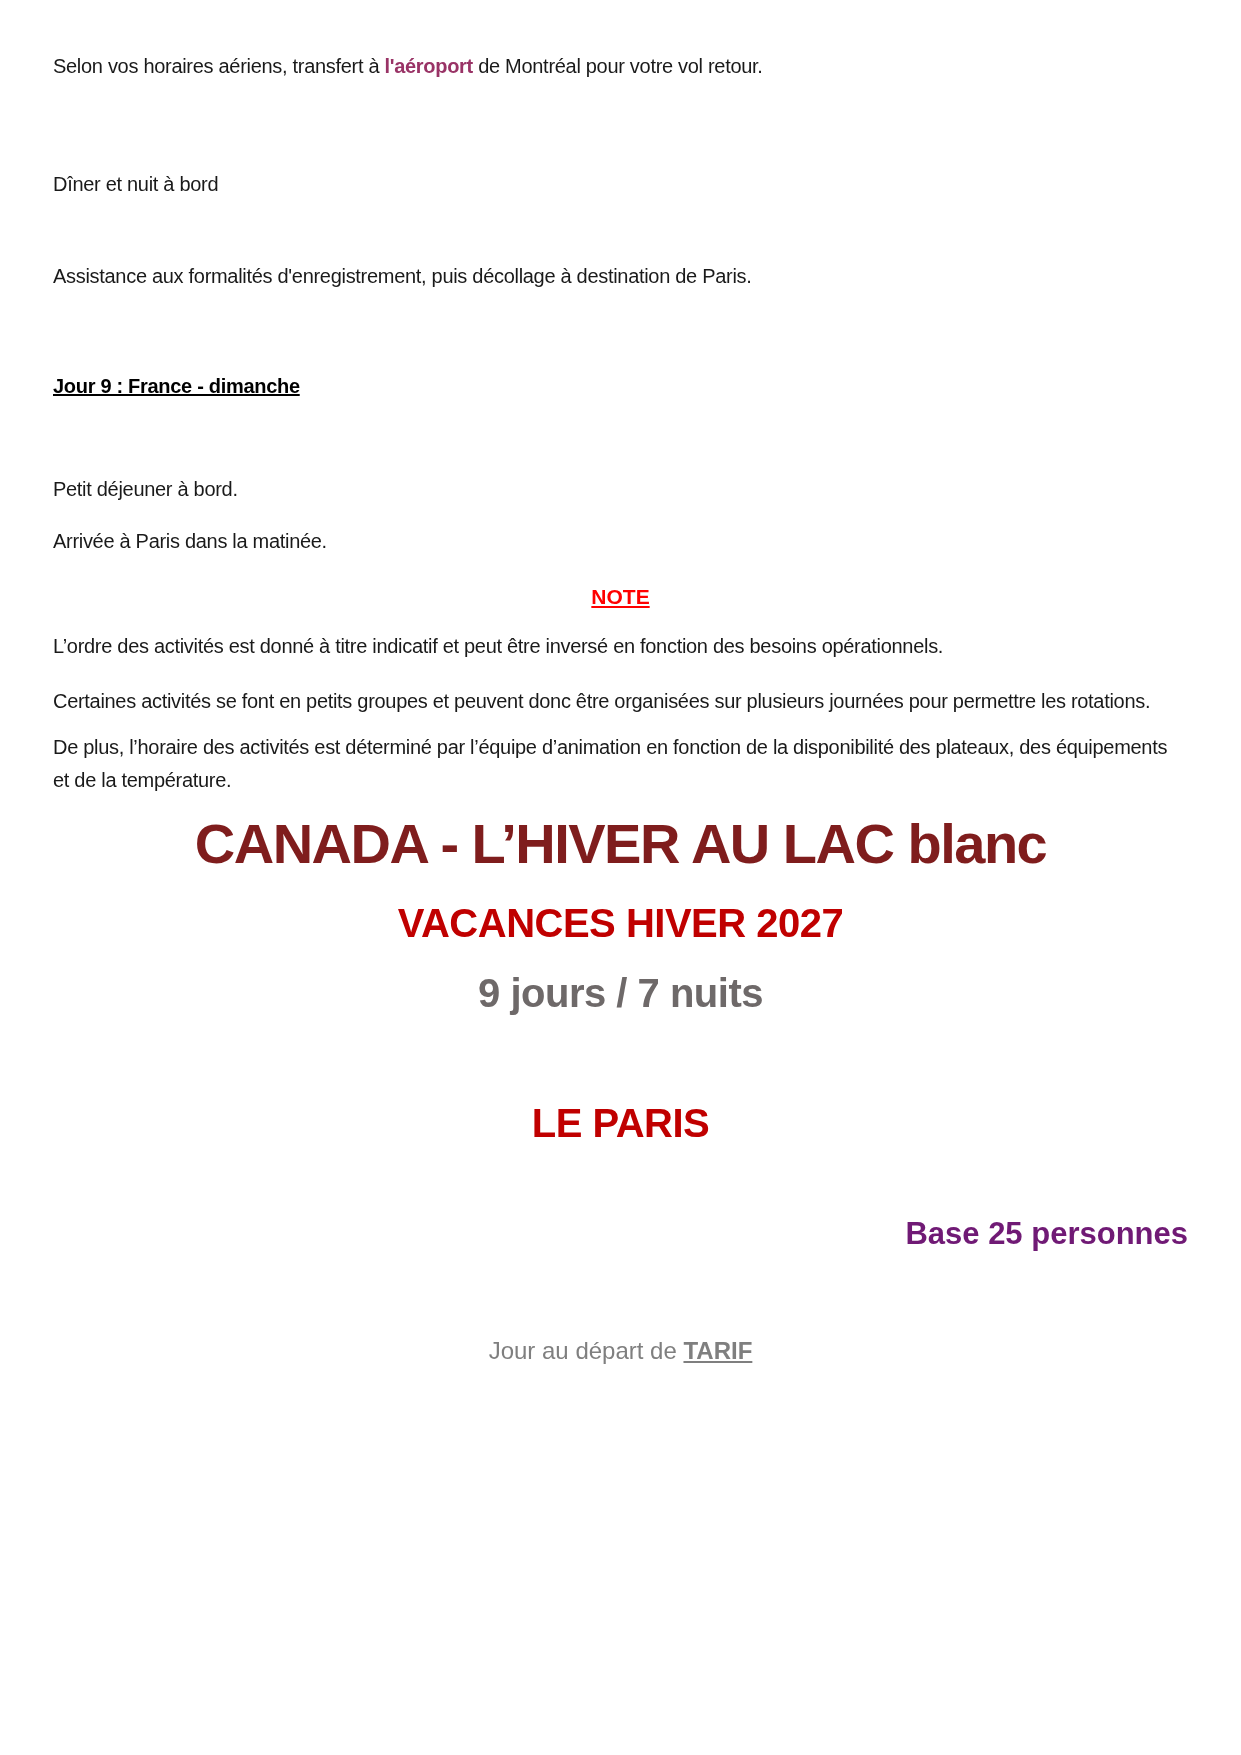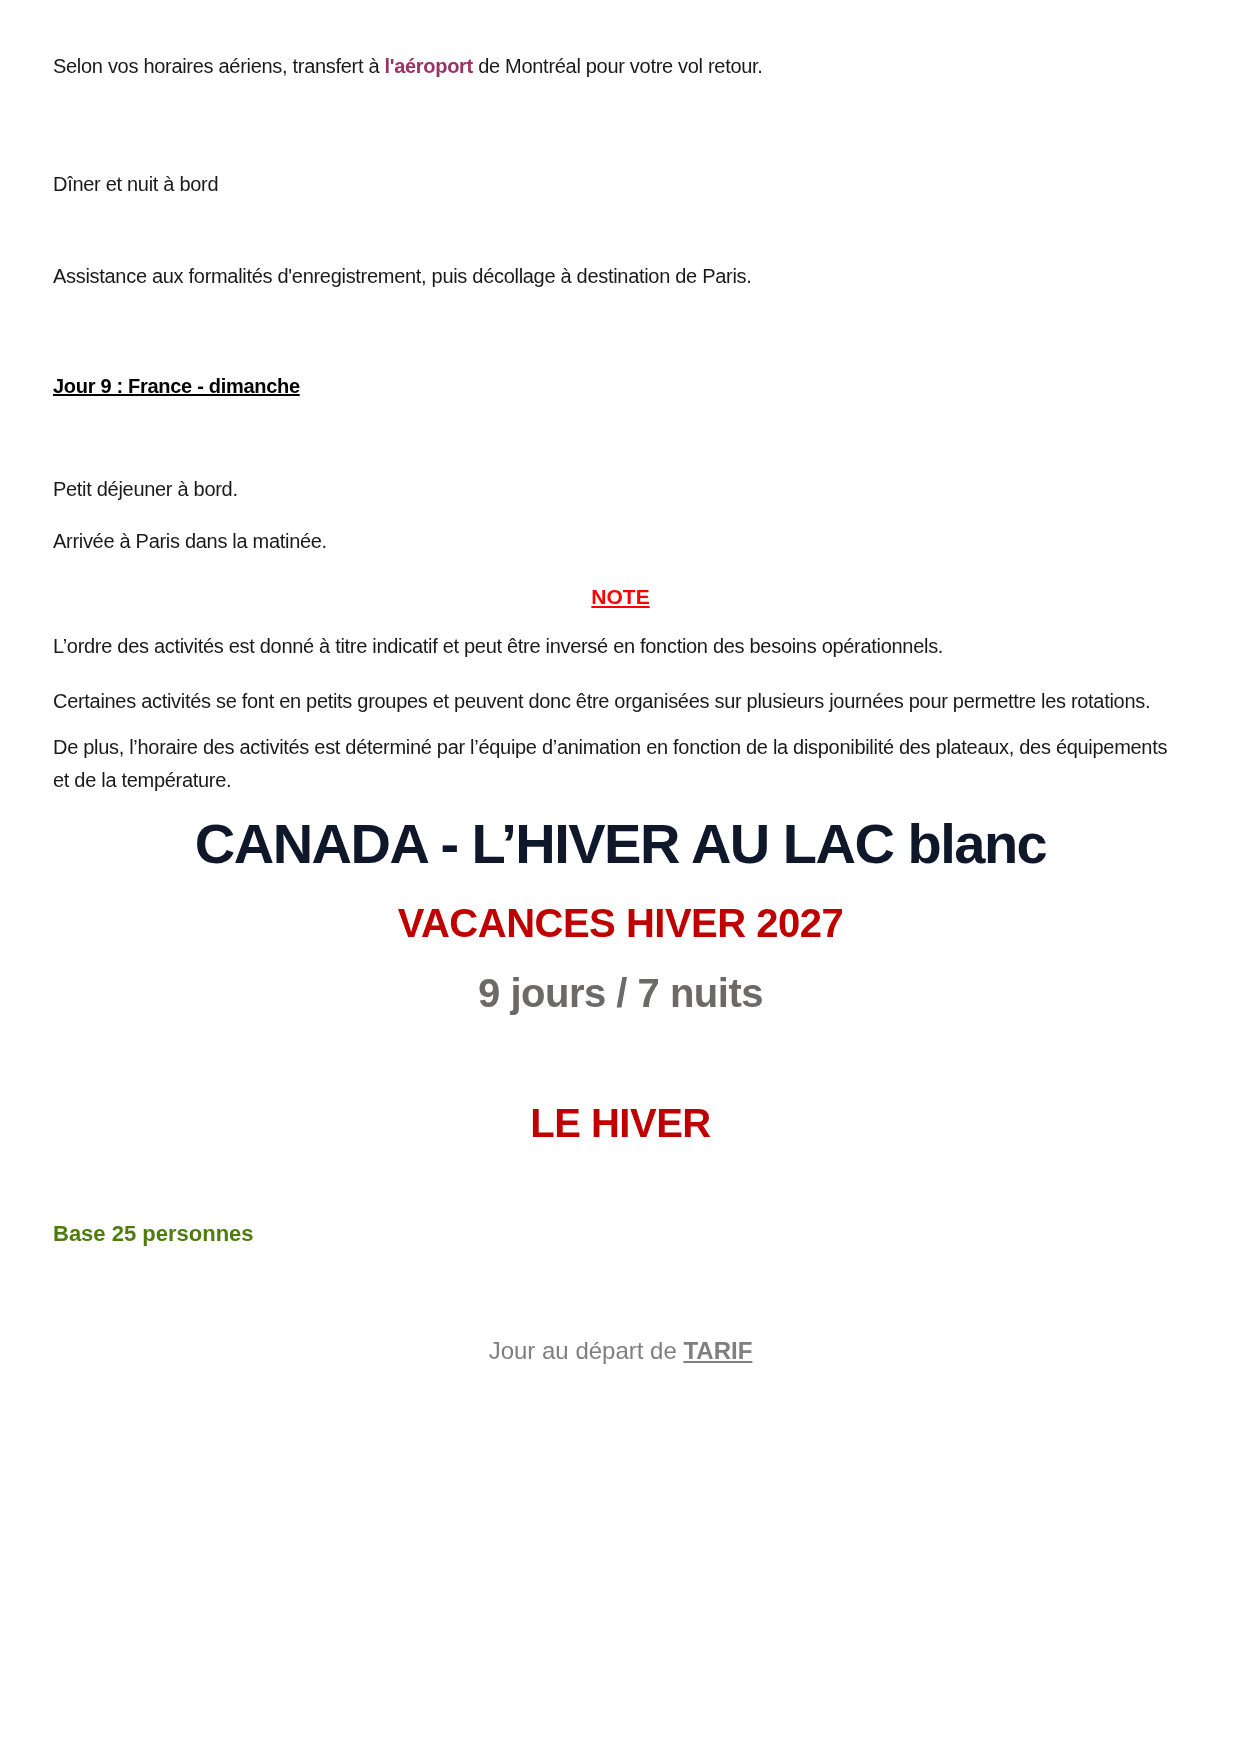--- a/index.html
+++ b/index.html
@@ -55,26 +55,26 @@
   }
   .sub-title {
     font-size: 40px;
     line-height: 50px;
     font-weight: bold;
     letter-spacing: -0.5px;
     text-align: center;
     margin: 0;
   }
   .base-title {
-    font-size: 22px;
+    font-size: 31px;
     line-height: 40px;
     font-weight: bold;
-    text-align: left;
+    text-align: right;
     margin: 0;
-    color: #4d7c0f;
+    color: #701a75;
   }
   .vols-line {
     font-size: 24px;
     line-height: 34px;
     text-align: center;
     margin: 0;
   }
   .vols-city {
     font-weight: bold;
     text-decoration: underline;
@@ -117,25 +117,25 @@
 
   <p class="note-heading mt-note" id="note-heading" style="color: rgb(255, 0, 0);">NOTE</p>
 
   <p class="body-p mt-p6">L’ordre des activités est donné à titre indicatif et peut être inversé en fonction des besoins opérationnels.</p>
 
   <p class="body-p mt-p7">Certaines activités se font en petits groupes et peuvent donc être organisées sur plusieurs journées pour permettre les rotations.</p>
 
   <p class="body-p mt-p8">De plus, l’horaire des activités est déterminé par l’équipe d’animation en fonction de la disponibilité des plateaux, des équipements et de la température.</p>
 
 
-  <h1 class="main-title mt-h1" id="main-title" style="color: #0f172a;">CANADA - L’HIVER AU LAC blanc</h1>
+  <h1 class="main-title mt-h1" id="main-title" style="color: #7f1d1d;">CANADA - L’HIVER AU LAC blanc</h1>
 
   <h2 class="sub-title mt-h2" id="season-title" style="color: rgb(192, 0, 0);">VACANCES HIVER 2027</h2>
 
   <h2 class="sub-title mt-h3" id="duration-title" style="color: rgb(110, 105, 105);">9 jours / 7 nuits</h2>
 
-  <h2 class="sub-title mt-h4" id="tarif-heading" style="color: rgb(192, 0, 0);">LE HIVER</h2>
+  <h2 class="sub-title mt-h4" id="tarif-heading" style="color: rgb(192, 0, 0);">LE PARIS</h2>
 
   <p class="base-title mt-base">Base 25 personnes</p>
 
   <p class="vols-line mt-vols" id="vols-line" style="color: rgb(127, 127, 127);"><span>Jour au départ de </span><span class="vols-city">TARIF</span></p>
 
 </div>
 
 </body></html>

